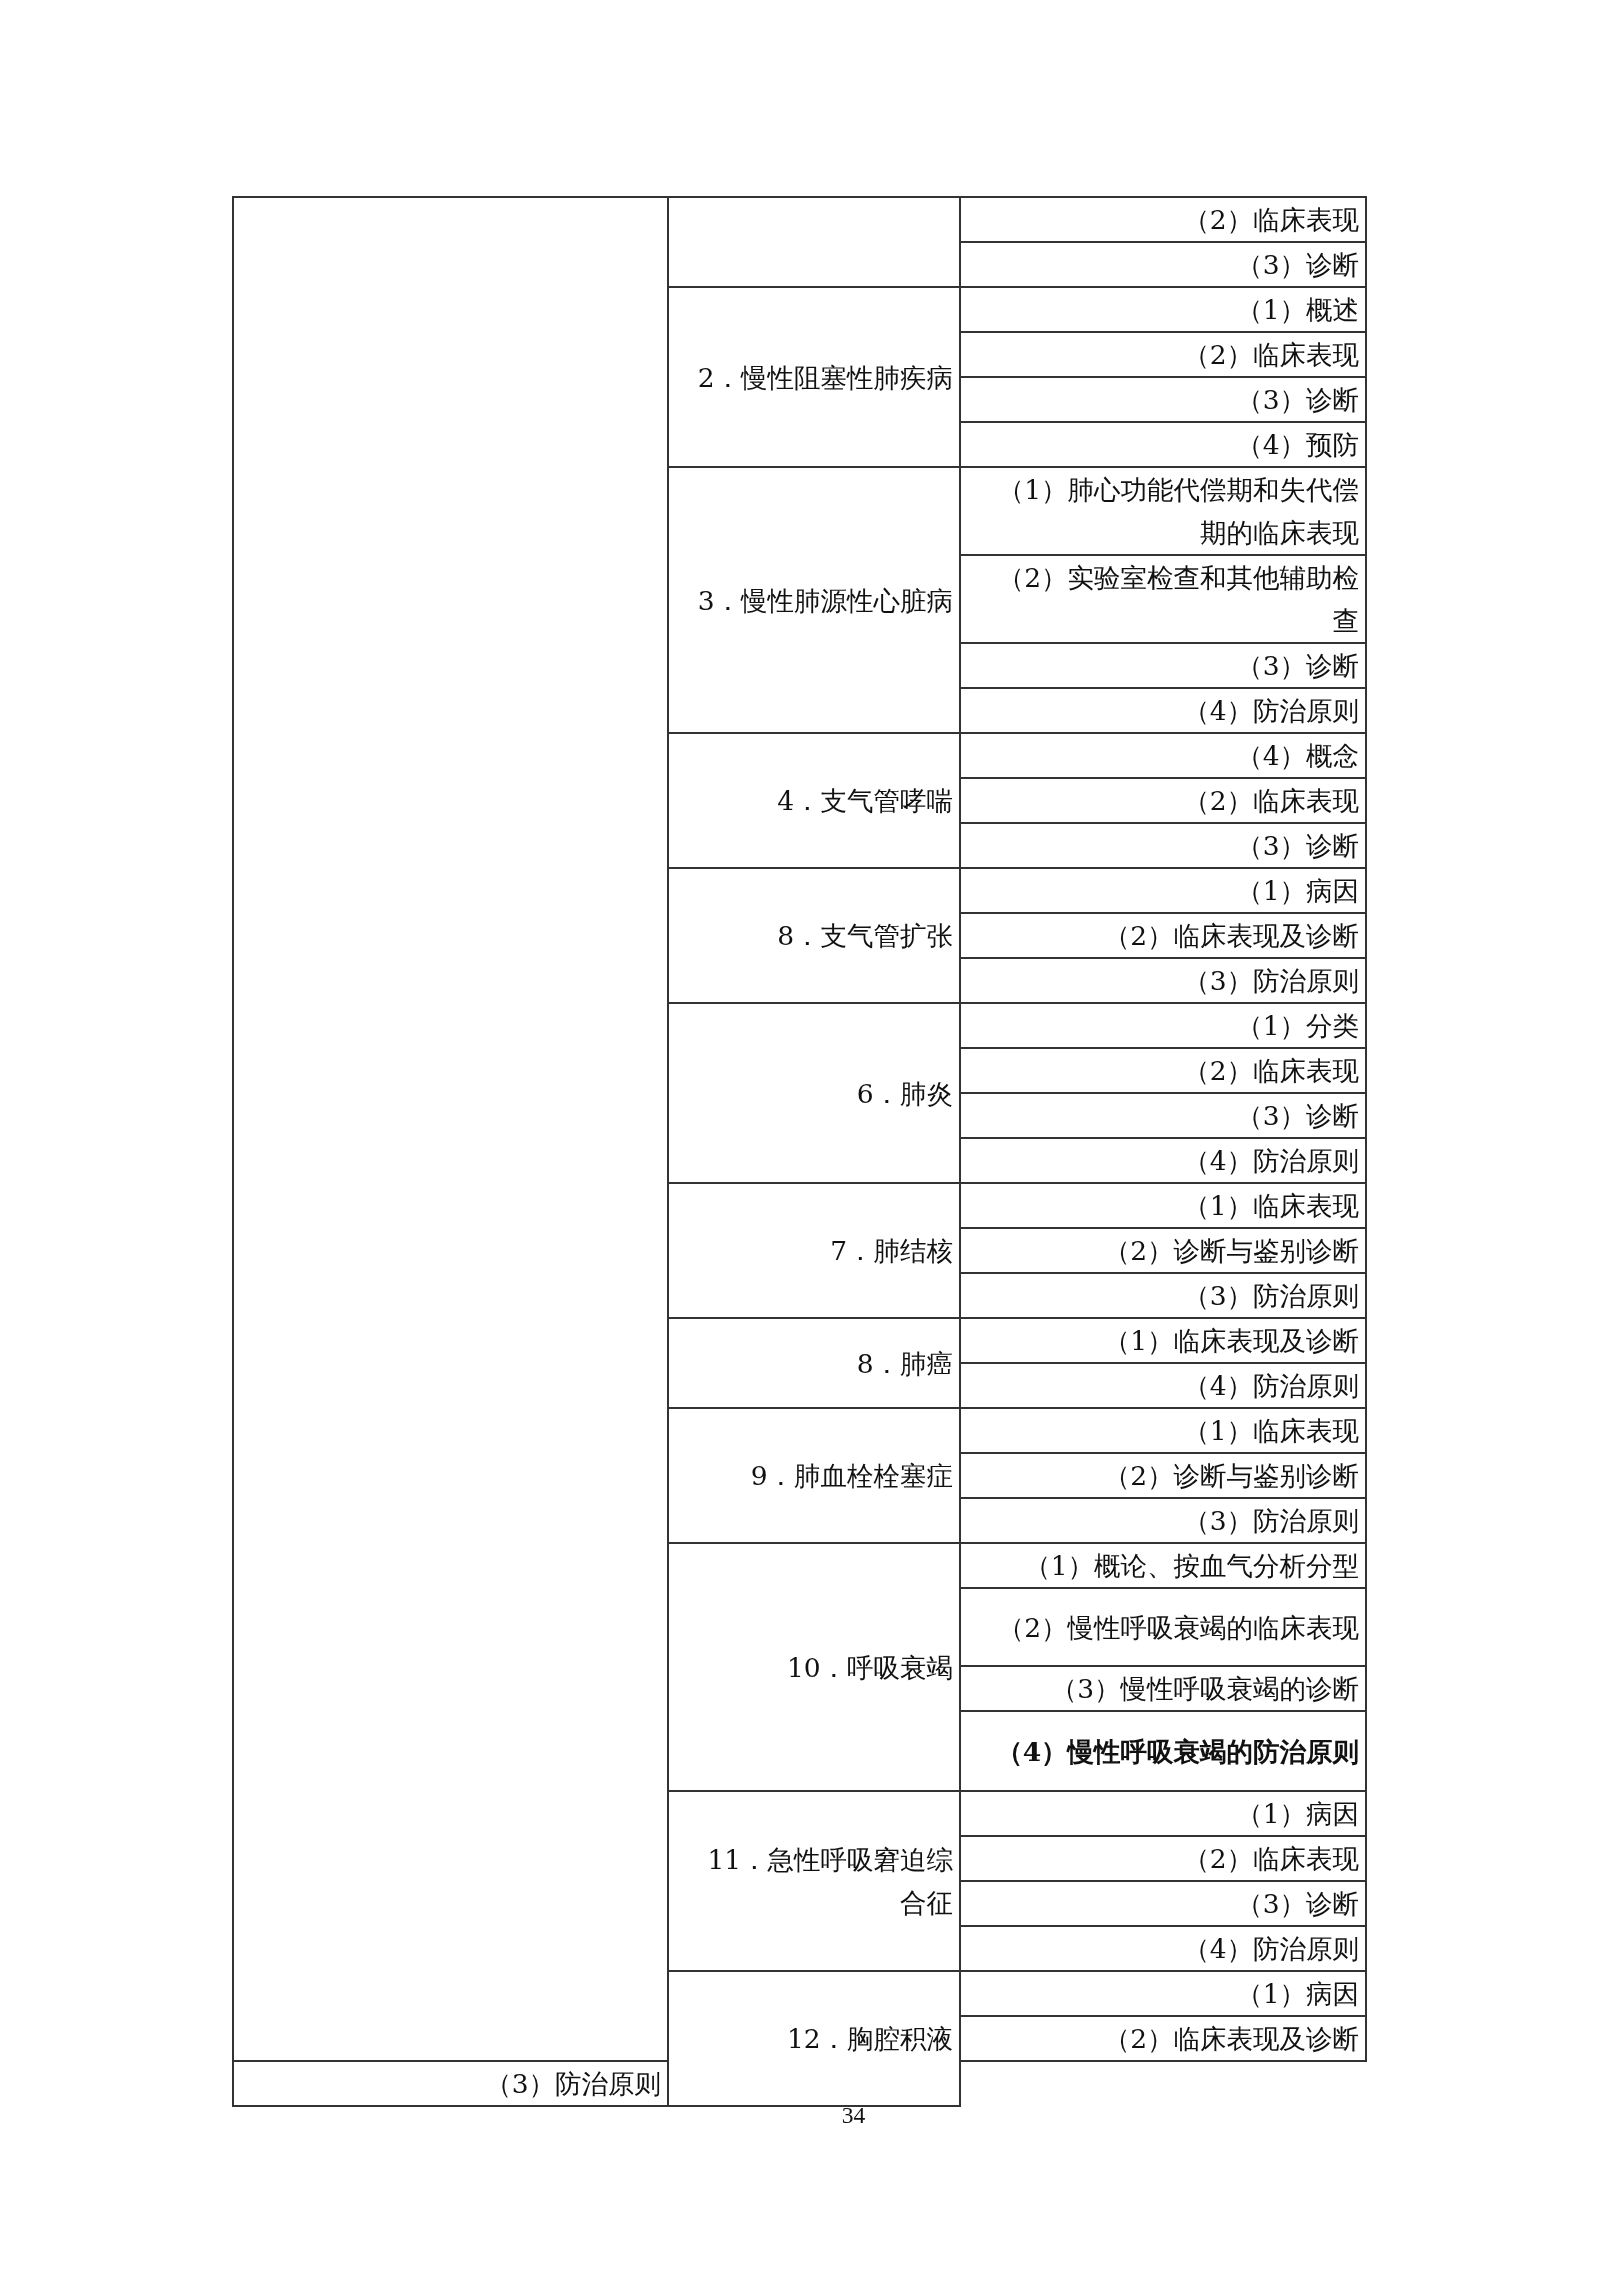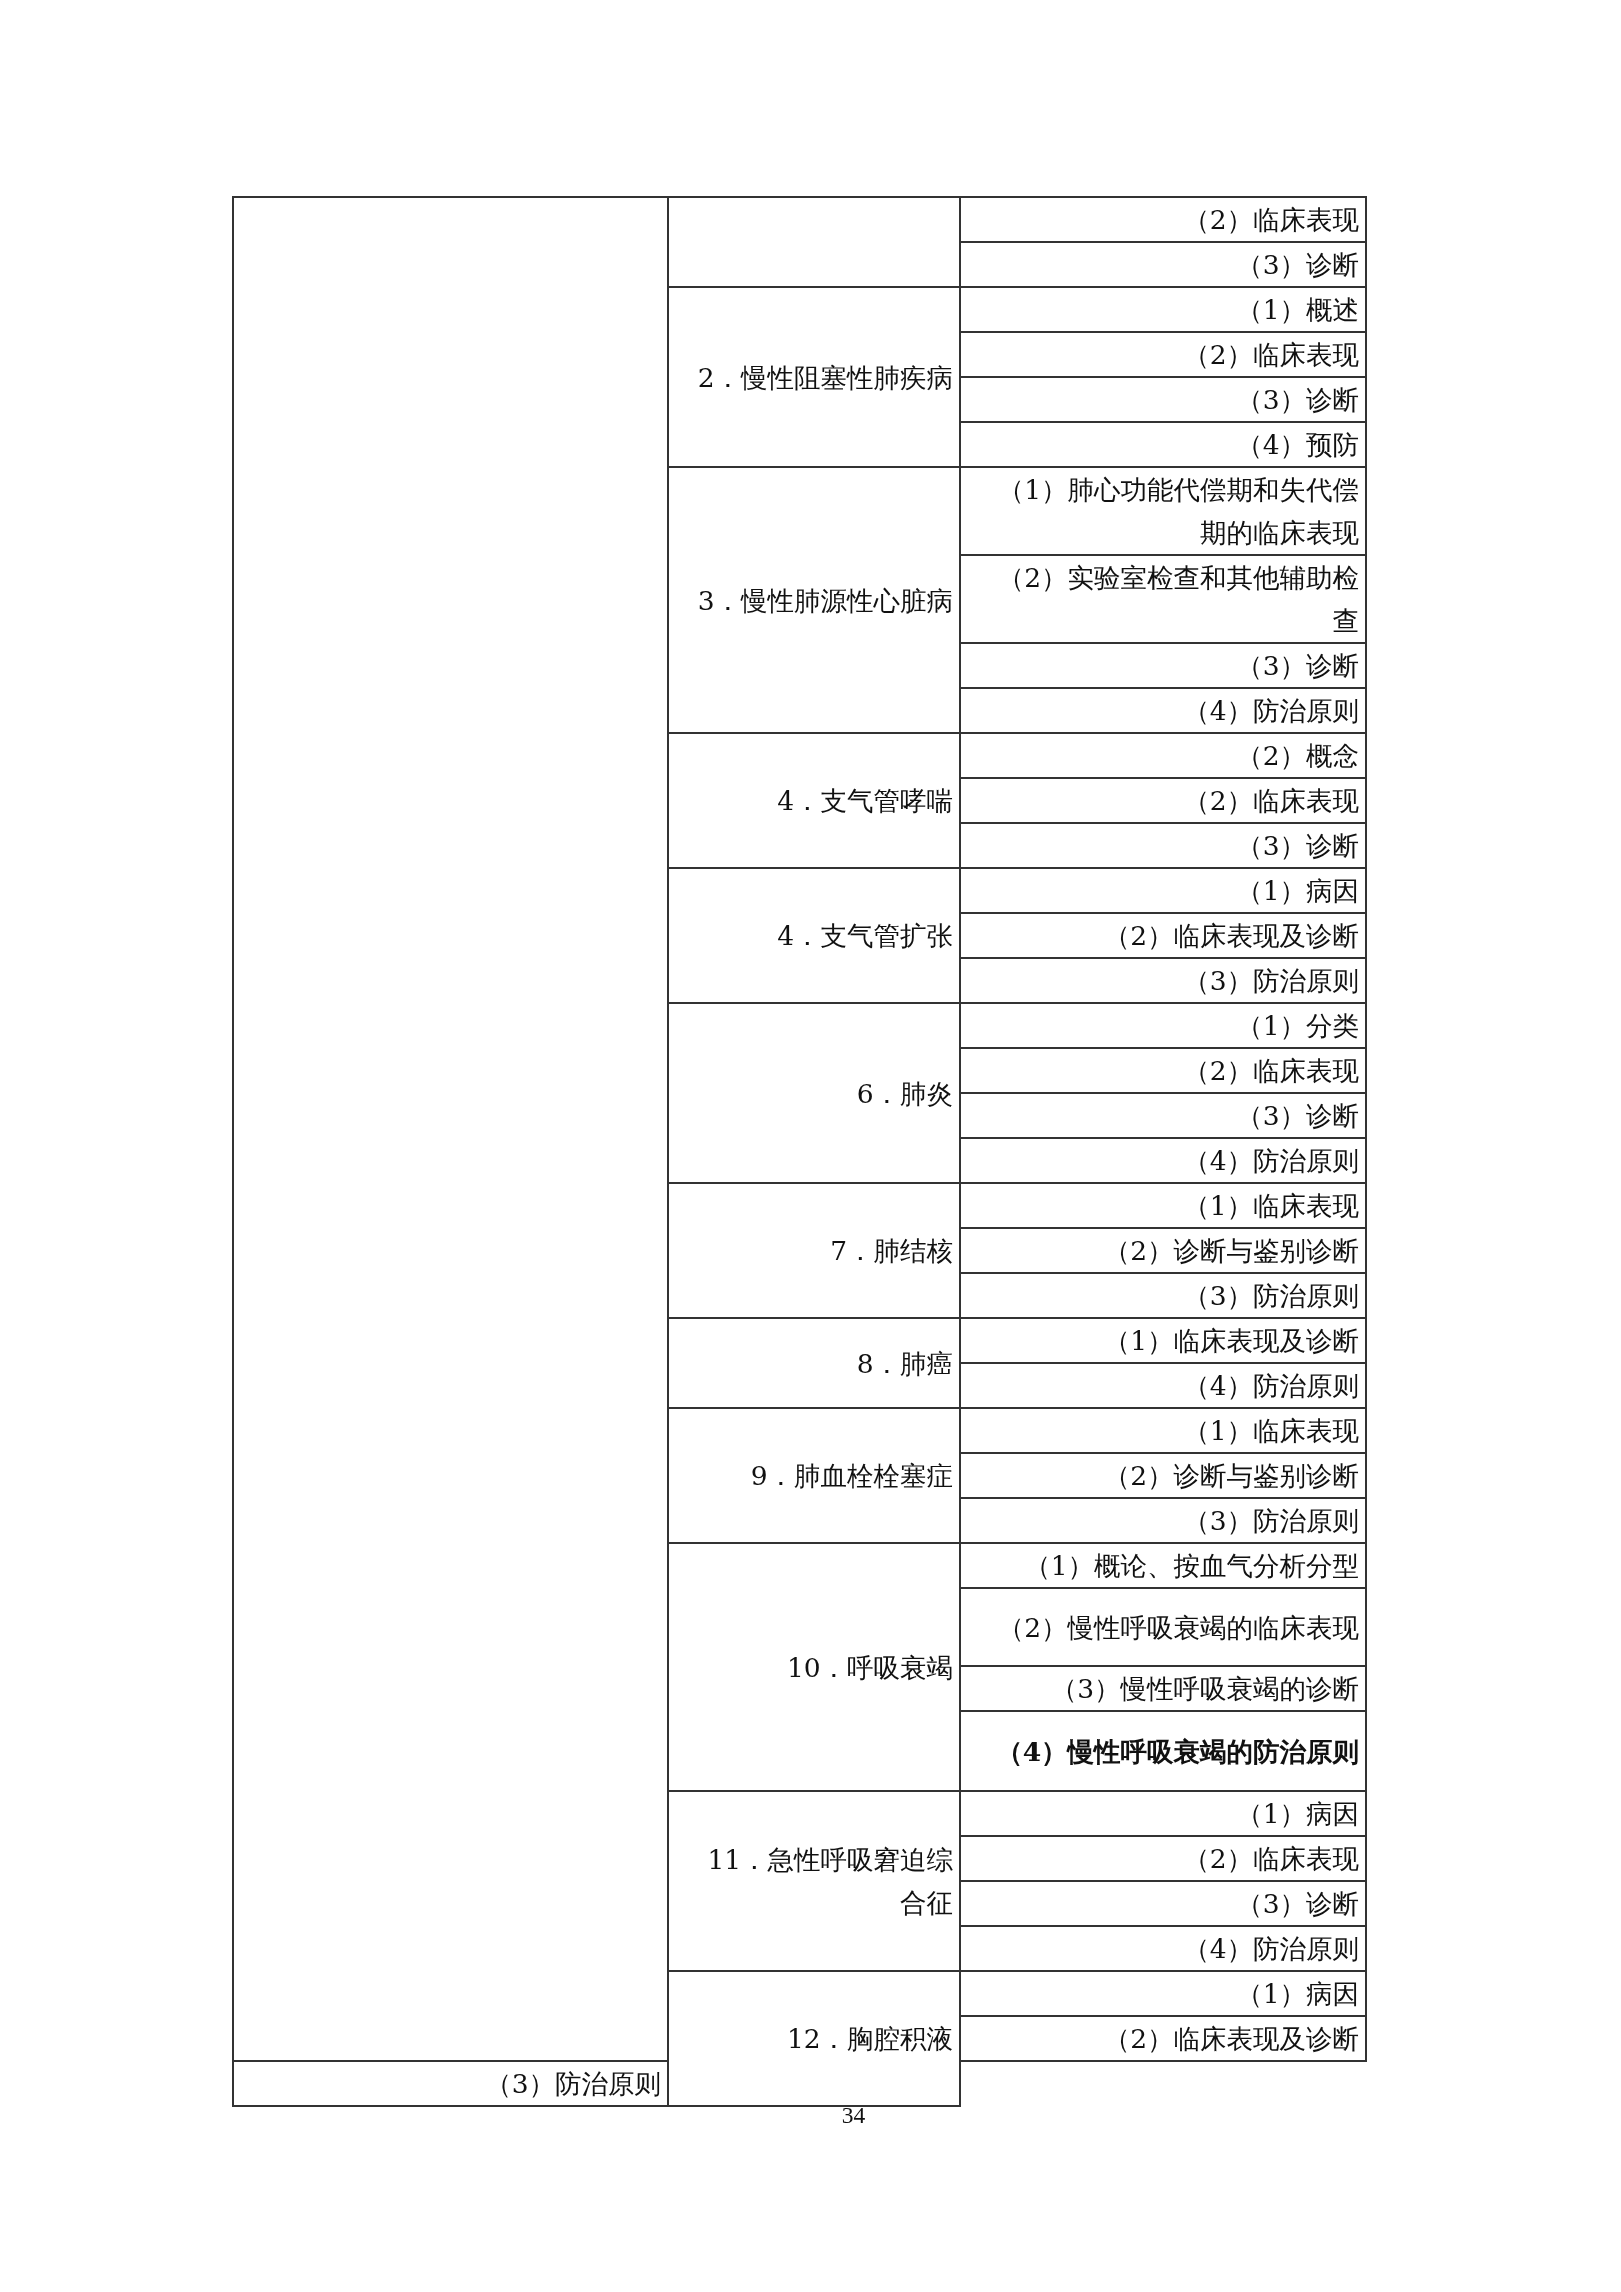--- a/index.html
+++ b/index.html
@@ -68,31 +68,31 @@
       </tr>
     <tr>
         <td class="sub">（3）诊断</td>
       </tr>
     <tr>
         <td class="sub">（4）防治原则</td>
       </tr>
 
     <tr>
       <td rowspan="3" class="topic">4．支气管哮喘</td>
-      <td class="sub">（2）概念</td>
+      <td class="sub">（4）概念</td>
     </tr>
     <tr>
         <td class="sub">（2）临床表现</td>
       </tr>
     <tr>
         <td class="sub">（3）诊断</td>
       </tr>
 
     <tr>
-      <td rowspan="3" class="topic">4．支气管扩张</td>
+      <td rowspan="3" class="topic">8．支气管扩张</td>
       <td class="sub">（1）病因</td>
     </tr>
     <tr>
         <td class="sub">（2）临床表现及诊断</td>
       </tr>
     <tr>
         <td class="sub">（3）防治原则</td>
       </tr>
 
     <tr>

